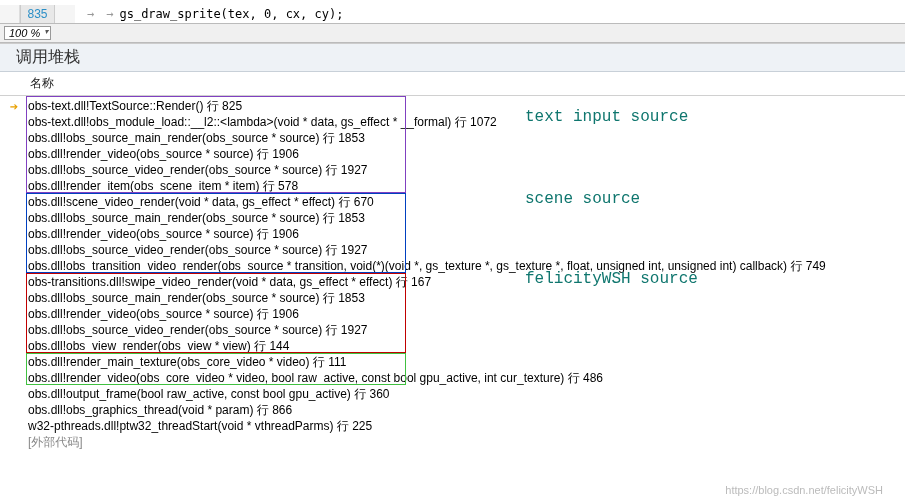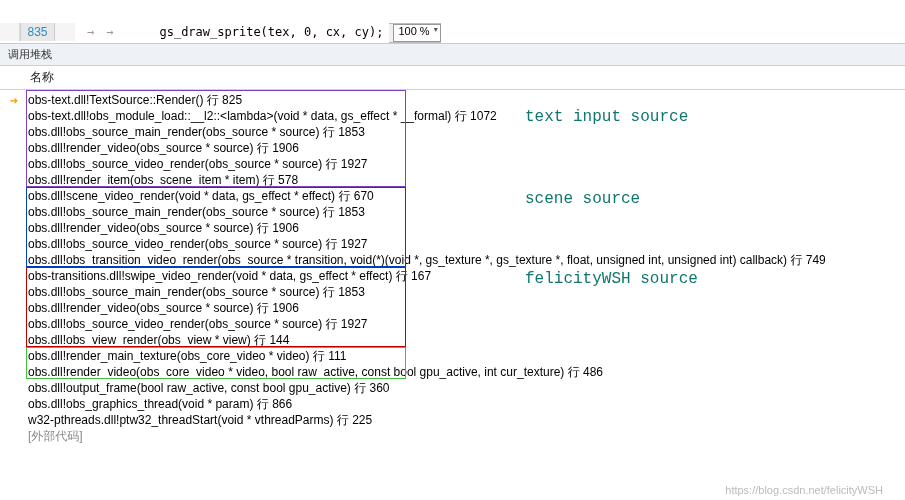--- a/index.html
+++ b/index.html
@@ -4,51 +4,51 @@
 <style>
 * { box-sizing: border-box; margin: 0; padding: 0; }
 body { font-family: "Microsoft YaHei", "Segoe UI", sans-serif; font-size: 12px; background: #fff; width: 905px; height: 500px; overflow: hidden; position: relative; }
 .top-bar { background: #fff; border-bottom: 1px solid #ccc; height: 44px; display: flex; align-items: flex-end; }
 .line-gutter { width: 75px; background: #f5f5f5; display: flex; }
 .gutter-left { width: 20px; height: 100%; border-right: 1px solid #ddd; }
 .gutter-right { width: 35px; background: #e8e8e8; display: flex; align-items: center; justify-content: center; color: #2b8fc7; border-left: 1px solid #ccc; border-right: 1px solid #ccc; padding: 2px 0; }
 .code-line { flex: 1; padding: 2px 6px; font-family: Consolas, monospace; color: #333; display: flex; align-items: center; height: 18px; }
 .code-line .arrow { color: #999; margin: 0 6px; }
 .code-func { color: #000; }
-.zoom-bar { height: 20px; border-top: 1px solid #bbb; border-bottom: 1px solid #bbb; display: flex; padding-left: 4px; font-size: 11px; background: #f0f0f0; }
+.zoom-bar { height: 20px; border-top: 1px solid #bbb; border-bottom: 1px solid #bbb; display: flex; align-items: center; padding-left: 4px; font-size: 11px; background: #f0f0f0; font-style: italic; }
 .zoom-select { background: #fff; border: 1px solid #999; padding: 0 10px 0 4px; font-size: 11px; position: relative; }
 .zoom-select::after { content: "▾"; position: absolute; right: 2px; font-size: 8px; color: #555; }
 .panel { position: relative; }
-.panel-header { background: #eef2f6; border-bottom: 1px solid #c8d0d8; padding: 3px 8px; color: #333; font-size: 11px; }
+.panel-header { background: #eef2f6; border-bottom: 1px solid #c8d0d8; padding: 3px 16px; color: #333; font-size: 16px; }
 .col-header { padding: 3px 8px 3px 30px; border-bottom: 1px solid #d0d0d0; color: #222; font-size: 12px; background: #fff; }
 .stack-body { position: relative; padding: 2px 0 0 0; }
 .stack-row { display: flex; align-items: center; height: 16px; padding-left: 6px; font-size: 12px; color: #000; white-space: nowrap; }
 .stack-icon { width: 16px; display: inline-flex; justify-content: center; }
 .arrow-icon { color: #e8a000; font-size: 10px; }
 .stack-text { padding-left: 6px; }
 .ext-code { color: #888; }
 .group-box { position: absolute; border: 1px solid; pointer-events: none; }
 .annot { position: absolute; font-size: 16px; color: #0f766e; font-family: Liberation Mono, monospace; pointer-events: none; }
 .watermark { position: absolute; right: 22px; bottom: 4px; color: #bbb; font-size: 11px; }
 .top-line, .zoom-line { display:flex; }
 </style>
 </head>
 <body>
 
 <div class="top-bar">
-  <div style="flex:1;display:flex;flex-direction:row;">
+  <div style="flex:1;display:flex;flex-direction:column;">
     <div class="top-line" style="height:18px;">
       <div class="line-gutter">
         <div class="gutter-left"></div>
         <div class="gutter-right">835</div>
       </div>
       <div class="code-line">
         <span class="arrow">→</span>
         <span class="arrow">→</span>
-        <span class="code-func" style="margin-left:40px;">gs_draw_sprite(tex, 0, cx, cy);</span>
+        <span class="code-func" style="">gs_draw_sprite(tex, 0, cx, cy);</span>
       </div>
     </div>
     <div class="zoom-line" style="height:20px;">
       <div class="zoom-bar" style="flex:0 0 100%;">
         <span class="zoom-select">100 %</span>
       </div>
     </div>
   </div>
 </div>
 

